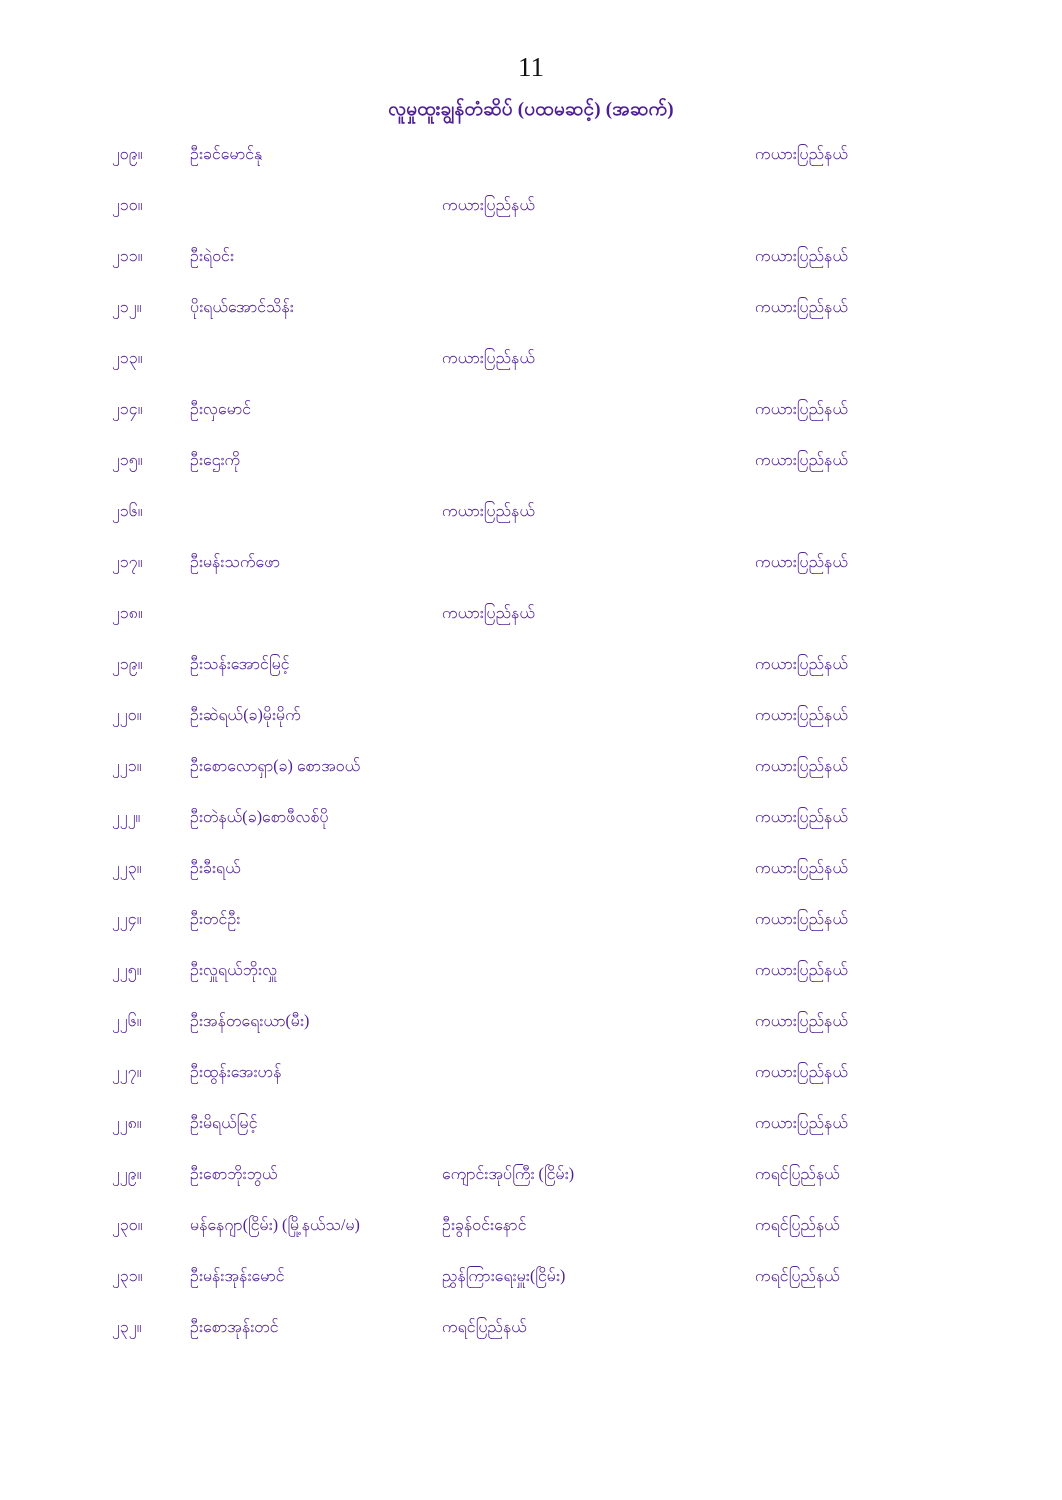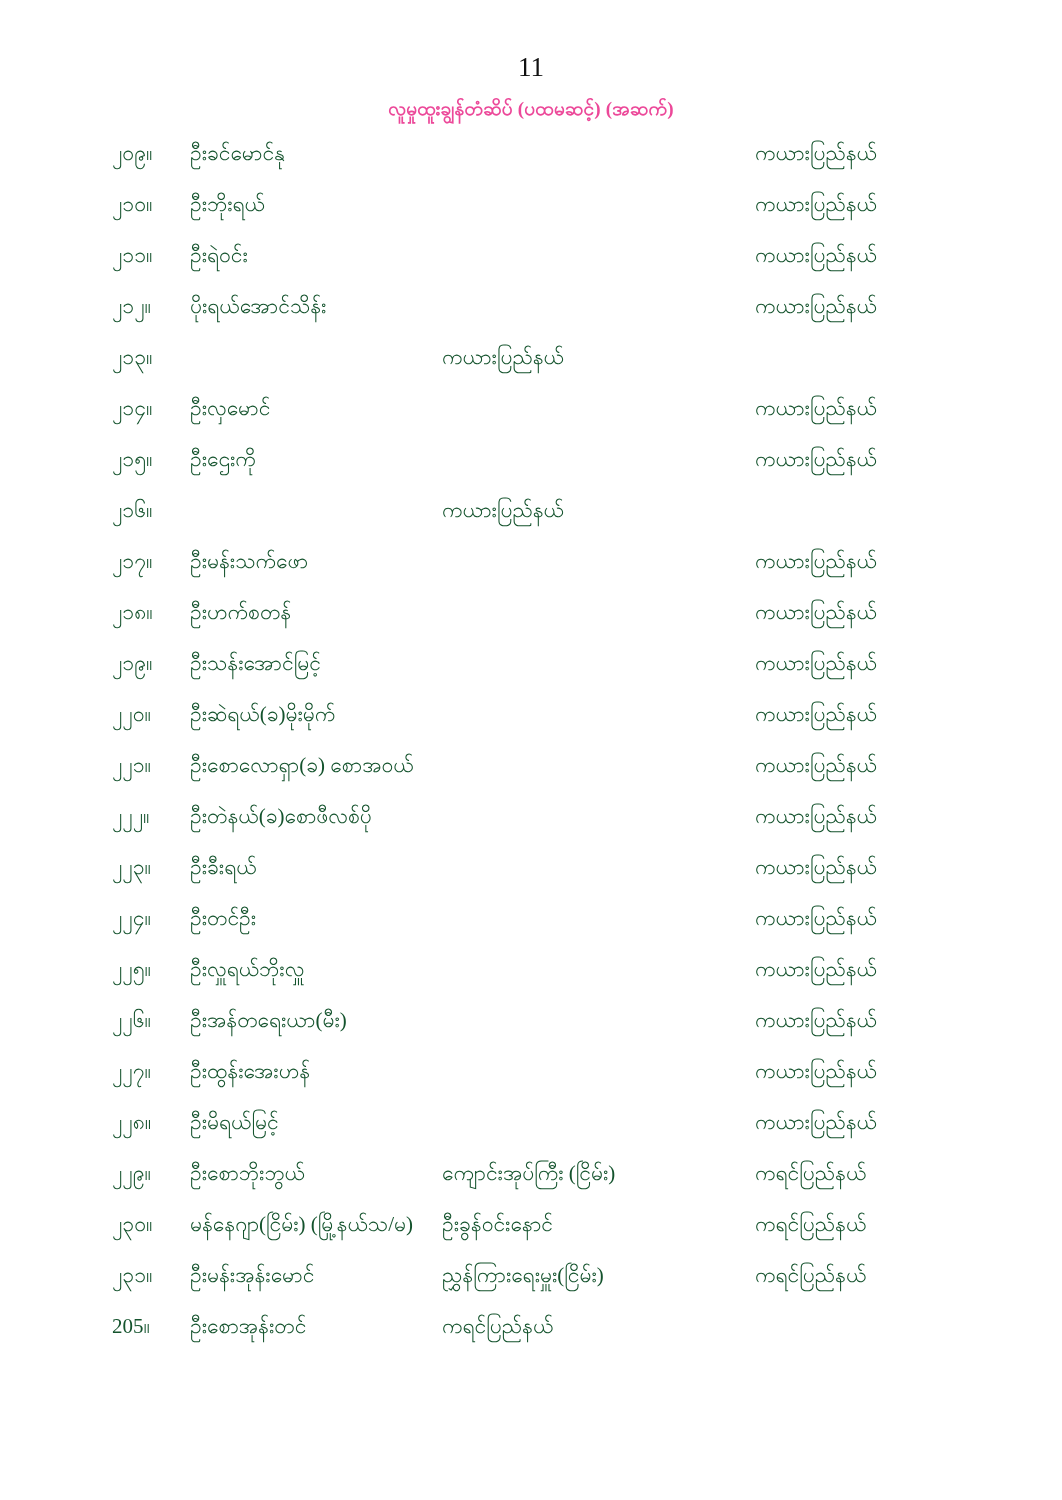--- a/index.html
+++ b/index.html
@@ -23,34 +23,34 @@
     font-size: 27px;
     line-height: 30px;
     color: #111111;
   }
   .doc-title {
     text-align: center;
     font-weight: bold;
     font-size: 19px;
     line-height: 26px;
     margin-top: 14px;
-    color: #ec4899;
+    color: #4c1d95;
     letter-spacing: 0.2px;
   }
   .entries {
     margin-top: 6px;
   }
   .row {
     display: grid;
     grid-template-columns: 78px 252px 313px 1fr;
     padding-left: 112px;
     padding-right: 40px;
-    font-size: 21px;
+    font-size: 16px;
     line-height: 51px;
-    color: #14532d;
+    color: #4c1d95;
   }
   .cell {
     white-space: nowrap;
     overflow: visible;
   }
   .cell-position div {
     line-height: 51px;
   }
 </style>
 </head>
@@ -65,21 +65,20 @@
       <div class="row">
         <div class="cell cell-no">၂၀၉။</div>
         <div class="cell cell-name">ဦးခင်မောင်နု</div>
         <div class="cell cell-position">
           <div></div>
         </div>
         <div class="cell cell-region">ကယားပြည်နယ်</div>
       </div>
       <div class="row">
         <div class="cell cell-no">၂၁၀။</div>
-        <div class="cell cell-name">ဦးဘိုးရယ်</div>
         <div class="cell cell-position">
           <div></div>
         </div>
         <div class="cell cell-region">ကယားပြည်နယ်</div>
       </div>
       <div class="row">
         <div class="cell cell-no">၂၁၁။</div>
         <div class="cell cell-name">ဦးရဲဝင်း</div>
         <div class="cell cell-position">
           <div></div>
@@ -127,21 +126,20 @@
       <div class="row">
         <div class="cell cell-no">၂၁၇။</div>
         <div class="cell cell-name">ဦးမန်းသက်ဖော</div>
         <div class="cell cell-position">
           <div></div>
         </div>
         <div class="cell cell-region">ကယားပြည်နယ်</div>
       </div>
       <div class="row">
         <div class="cell cell-no">၂၁၈။</div>
-        <div class="cell cell-name">ဦးဟက်စတန်</div>
         <div class="cell cell-position">
           <div></div>
         </div>
         <div class="cell cell-region">ကယားပြည်နယ်</div>
       </div>
       <div class="row">
         <div class="cell cell-no">၂၁၉။</div>
         <div class="cell cell-name">ဦးသန်းအောင်မြင့်</div>
         <div class="cell cell-position">
           <div></div>
@@ -238,18 +236,18 @@
       </div>
       <div class="row">
         <div class="cell cell-no">၂၃၁။</div>
         <div class="cell cell-name">ဦးမန်းအုန်းမောင်</div>
         <div class="cell cell-position">
           <div>ညွှန်ကြားရေးမှူး(ငြိမ်း)</div>
         </div>
         <div class="cell cell-region">ကရင်ပြည်နယ်</div>
       </div>
       <div class="row">
-        <div class="cell cell-no">205။</div>
+        <div class="cell cell-no">၂၃၂။</div>
         <div class="cell cell-name">ဦးစောအုန်းတင်</div>
         <div class="cell cell-region">ကရင်ပြည်နယ်</div>
       </div>
     </div>
 </div>
 
 </body></html>

